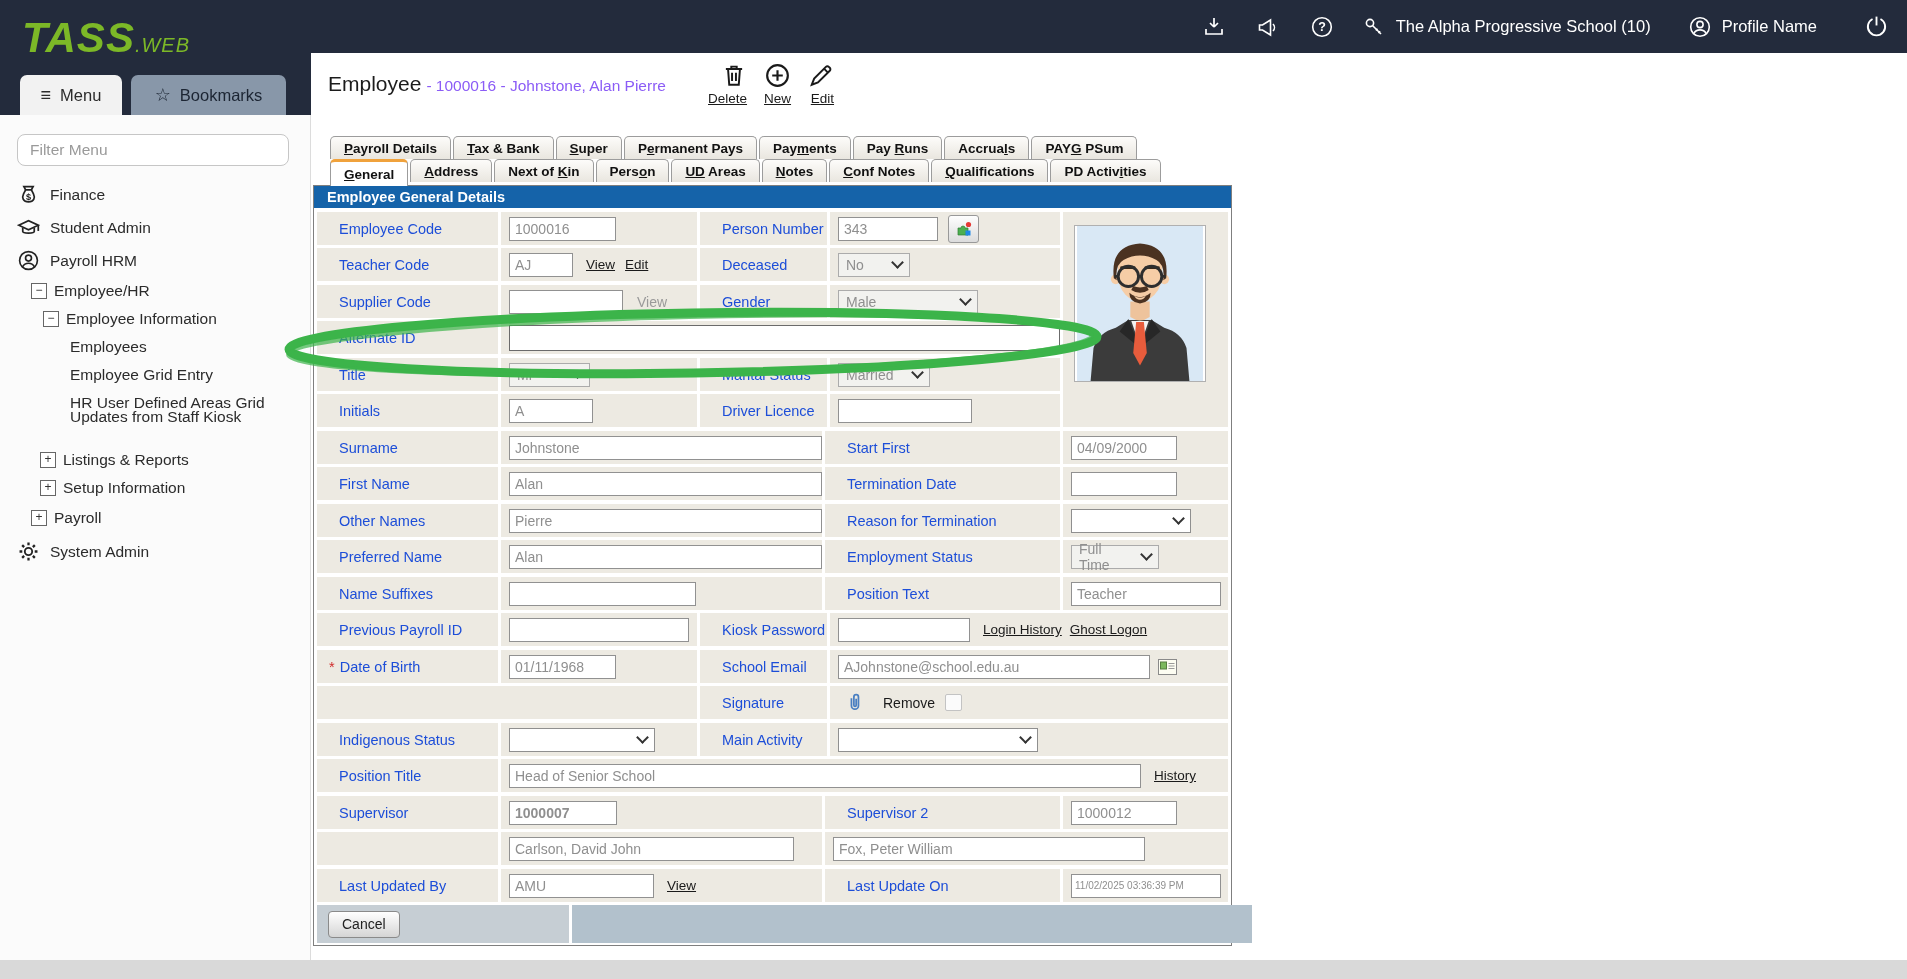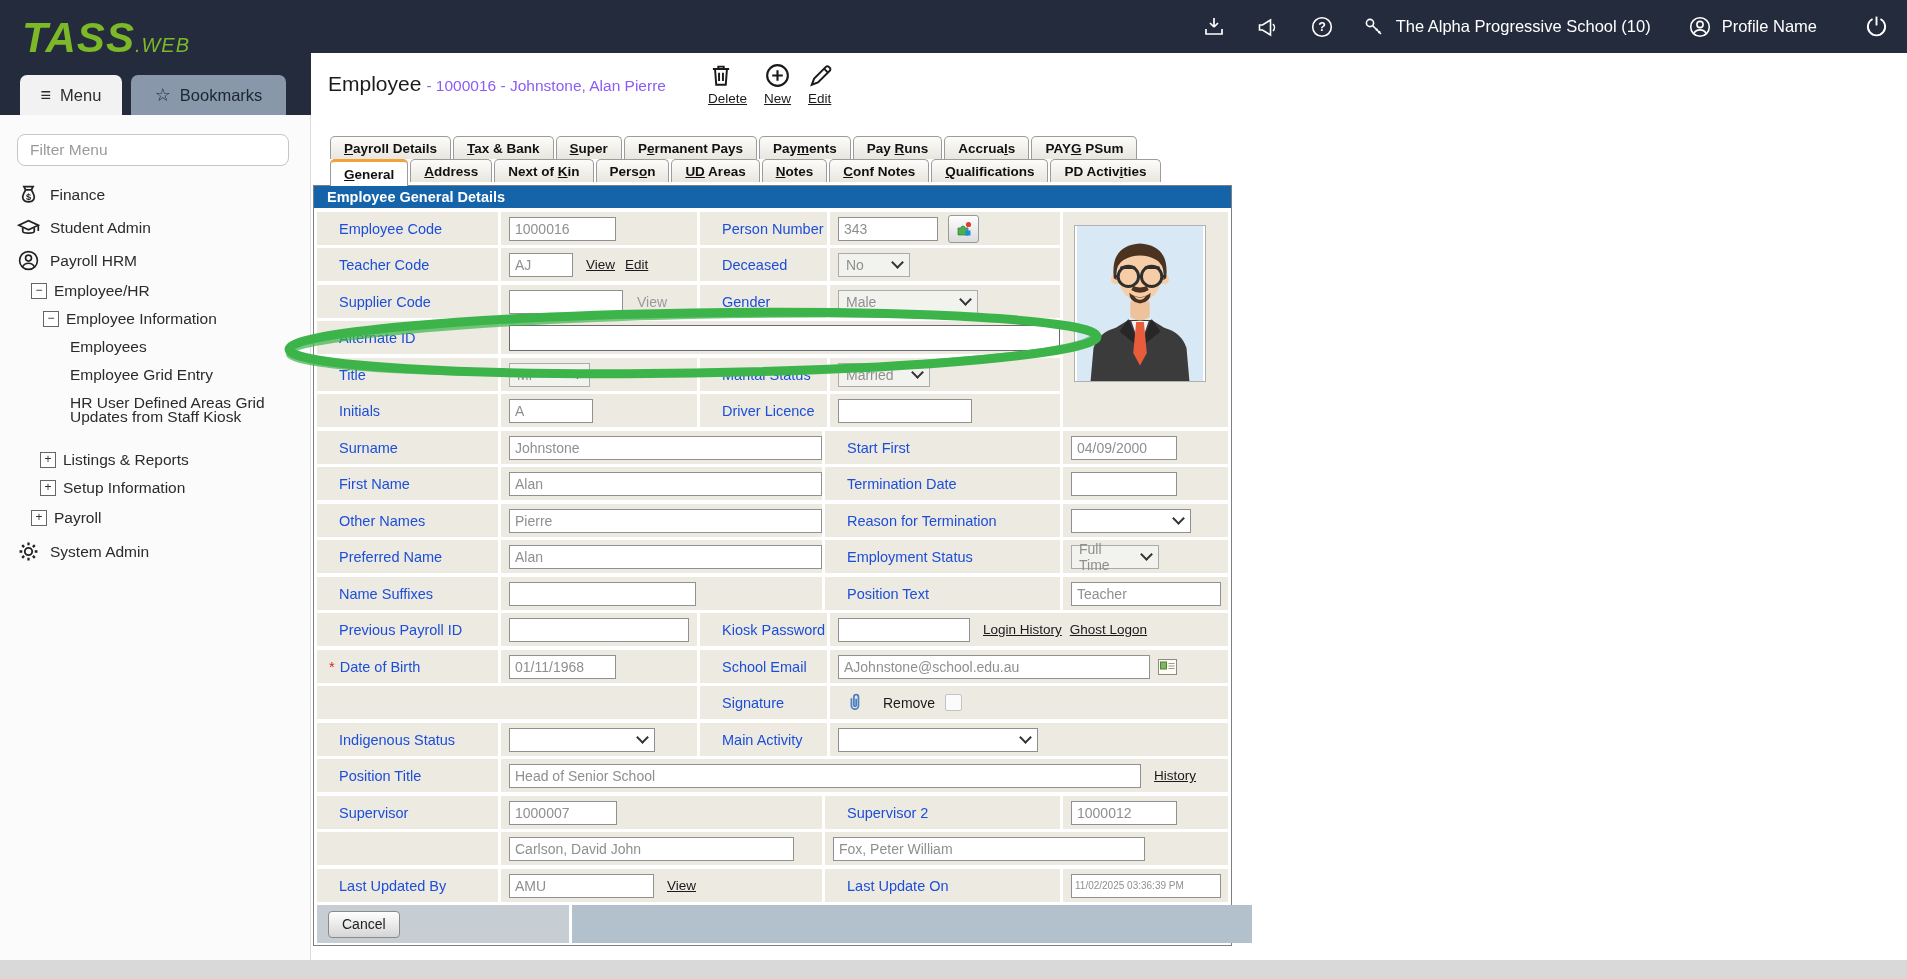--- a/index.html
+++ b/index.html
@@ -32,21 +32,21 @@
   .ti .box{position:absolute;width:14px;height:14px;border:1px solid #666;background:#fff;font-size:12px;line-height:12px;text-align:center;color:#333;}
   .ti .t0{margin-left:50px;}
   .ti .t1{margin-left:54px;}
   .ti .t2{margin-left:66px;}
   .ti .t3{margin-left:70px;}
 
   
   .pg-title{position:absolute;left:328px;top:72px;font-size:21px;color:#1c1c1c;}
   .pg-sub{font-size:15.5px;color:#8b5cf6;margin-left:5px;}
   .actions{position:absolute;left:708px;top:62px;display:flex;gap:17px;}
-  .act{display:flex;flex-direction:column;align-items:flex-start;cursor:pointer;}
+  .act{display:flex;flex-direction:column;align-items:flex-end;cursor:pointer;}
   .act .lab{font-size:13.5px;color:#1a1a1a;text-decoration:underline;margin-top:2px;}
 
   
   .trow{position:absolute;display:flex;}
   .trow1{left:330px;top:136px;}
   .trow2{left:330px;top:159px;}
   .tab{height:23px;border:1px solid #9c9c9c;border-bottom:none;border-radius:5px 5px 0 0;background:linear-gradient(#fdfcfa,#e9e6df);padding:0 13px;font-weight:bold;font-size:13.5px;display:flex;align-items:center;margin-right:2px;color:#111;cursor:pointer;box-sizing:border-box;}
   .tab.active{background:#fff;border-top:3px solid #f0a23c;height:27px;z-index:6;position:relative;}
   .uk{text-decoration:underline;}
 
@@ -621,21 +621,21 @@
         <input class="inp" style="width: 620px;" value="Head of Senior School">
         <a class="lnk">History</a>
       </div>
     </div>
 
     <div class="frow" style="top:610px">
       <div class="c w181 lbl">
           <span>Supervisor</span>
         </div>
       <div class="c w321">
-          <input class="inp" style="width: 96px;" value="1000007">
+          <input class="inp" style="width: 96px; font-weight: bold;" value="1000007">
         </div>
       <div class="c w235 lbl pl8">
           <span>Supervisor 2</span>
         </div>
       <div class="c w165">
           <input class="inp" style="width: 94px;" value="1000012">
         </div>
     </div>
 
     <div class="frow" style="top:646px">

